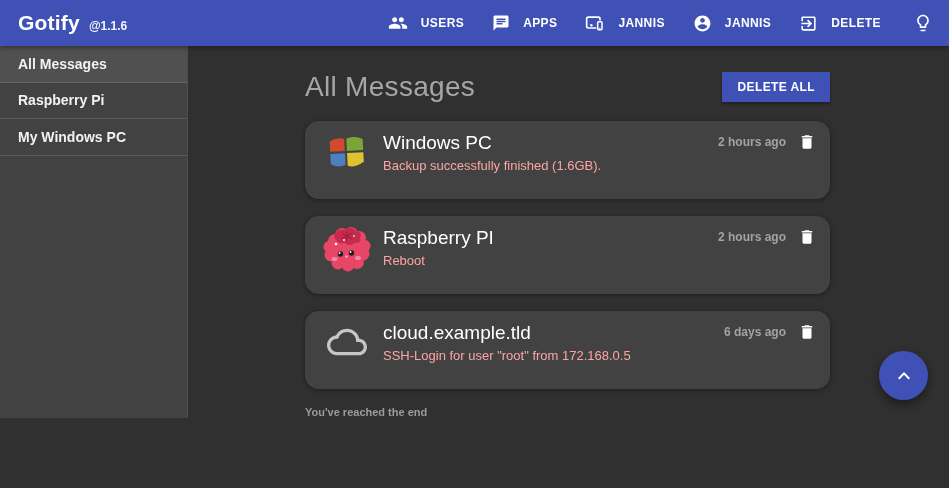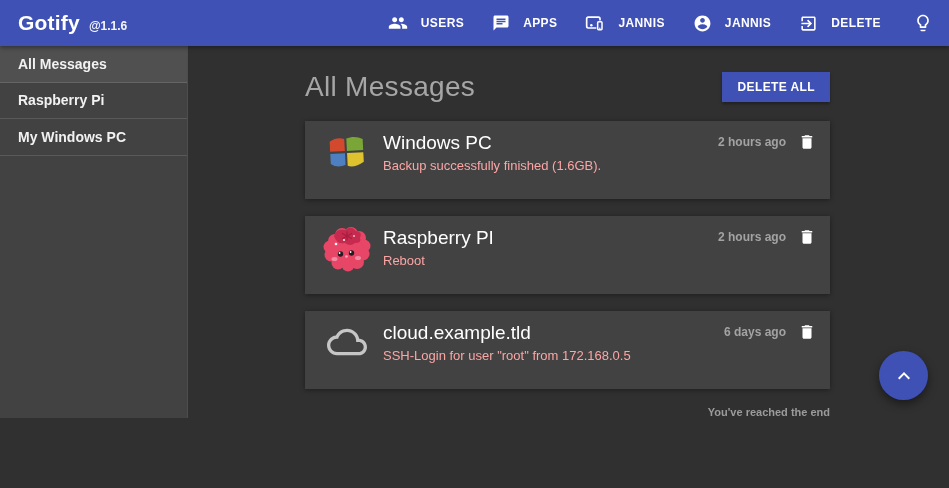--- a/index.html
+++ b/index.html
@@ -22,30 +22,30 @@
   .side-item{height:36.5px;display:flex;align-items:center;padding:0 18px;font-size:14px;font-weight:bold;color:#f2f2f2;border-bottom:1px solid rgba(255,255,255,.12);cursor:pointer;}
   .side-item.selected{background:rgba(255,255,255,.08);}
 
   .main{flex:1;position:relative;}
   .content-col{width:525px;margin-left:117px;}
   .page-head{display:flex;align-items:center;justify-content:space-between;padding-top:25px;margin-bottom:18px;}
   .page-title{margin:0;font-size:28px;font-weight:normal;color:#a6a6a6;letter-spacing:.3px;}
   .delete-all{background:#3f51b5;color:#fff;border:none;border-radius:0;padding:8px 15px;font-family:inherit;font-size:12px;font-weight:bold;letter-spacing:.4px;cursor:pointer;box-shadow:0 2px 3px rgba(0,0,0,.35);}
 
   
-  .card{position:relative;background:#424242;border-radius:0;height:78px;display:flex;align-items:center;padding:0 16px 16px 14px;margin-bottom:17px;box-shadow:0 1px 5px rgba(0,0,0,.4);}
+  .card{position:relative;background:#424242;border-radius:14px;height:78px;display:flex;align-items:center;padding:0 16px 16px 14px;margin-bottom:17px;box-shadow:0 1px 5px rgba(0,0,0,.4);}
   .card-icon{width:56px;flex:0 0 56px;display:flex;align-items:center;justify-content:center;}
   .card-body{margin-left:8px;padding-right:130px;}
   .card-title{font-size:19px;color:#fff;line-height:1.25;}
   .card-text{font-size:13px;color:#fca5a5;margin-top:3px;}
   .card-meta{position:absolute;top:12px;right:14px;display:flex;align-items:center;gap:12px;}
   .card-time{font-size:12px;font-weight:bold;color:#a3a3a3;}
   .trash-btn{background:none;border:none;padding:0;cursor:pointer;display:flex;}
 
-  .end-text{text-align:right;font-size:11px;font-weight:bold;color:#9b9b9b;margin-top:8px;}
+  .end-text{text-align:left;font-size:11px;font-weight:bold;color:#9b9b9b;margin-top:8px;}
 
   
   .fab{position:absolute;right:21px;bottom:18px;width:49px;height:49px;border-radius:50%;background:#3f51b5;border:none;cursor:pointer;display:flex;align-items:center;justify-content:center;box-shadow:0 4px 10px rgba(0,0,0,.45);}
 </style>
 </head>
 <body>
 
 <header class="navbar">
   <div class="brand">
     <span class="brand-title">Gotify</span>

